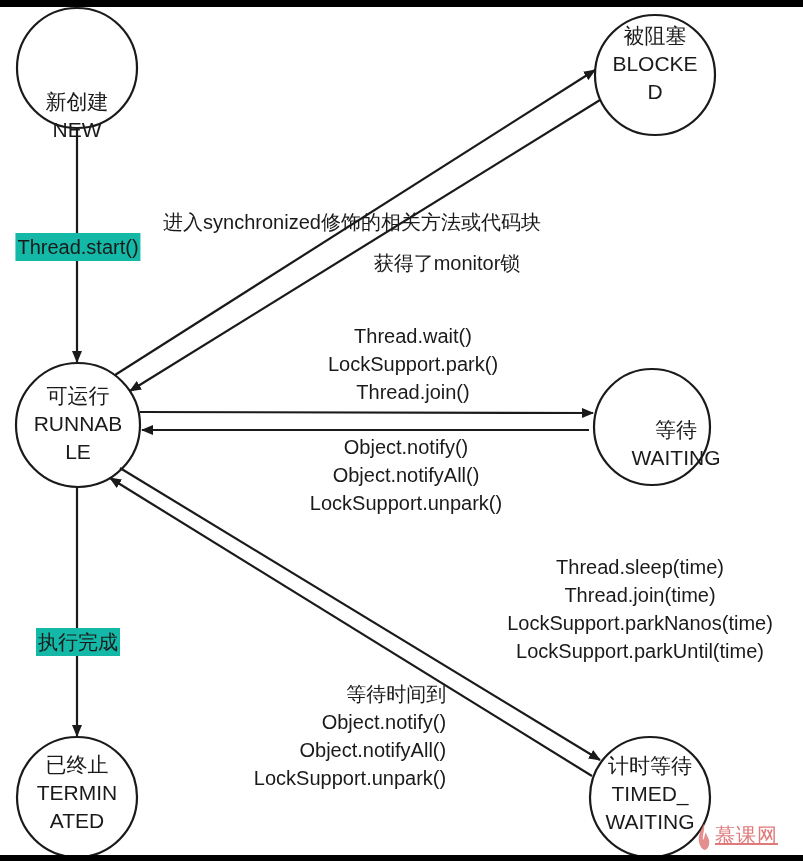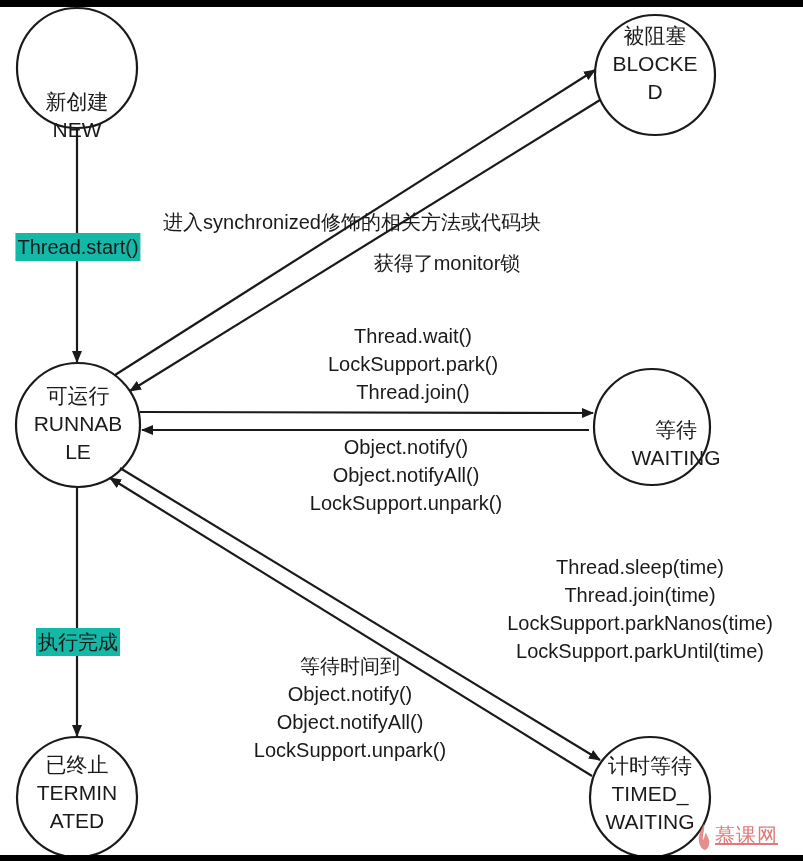--- a/index.html
+++ b/index.html
@@ -130,21 +130,21 @@
   <div class="bg">执行完成</div>
 </div>
 
 <div class="edge-label" style="left:640px; top:553px;">
   <div>Thread.sleep(time)</div>
   <div>Thread.join(time)</div>
   <div>LockSupport.parkNanos(time)</div>
   <div>LockSupport.parkUntil(time)</div>
 </div>
 
-<div class="edge-label" style="left:350px; top:652px;">
+<div class="edge-label" style="left:350px; top:680px;text-align:right;">
   <div>等待时间到</div>
   <div>Object.notify()</div>
   <div>Object.notifyAll()</div>
   <div>LockSupport.unpark()</div>
 </div>
 
 <svg class="flame" viewBox="0 0 14 28">
   <path d="M7,1 C3,8 1,13 2,19 C3,24 6,27 8,27 C11,26 13,22 12,17 C11,13 9,12 9,9 C7,12 8,15 6,17 C5,13 8,7 7,1 Z" fill="#e07a7a" opacity="0.85"></path>
 </svg>
 <div class="watermark" style="left:715px;">慕课网</div>

